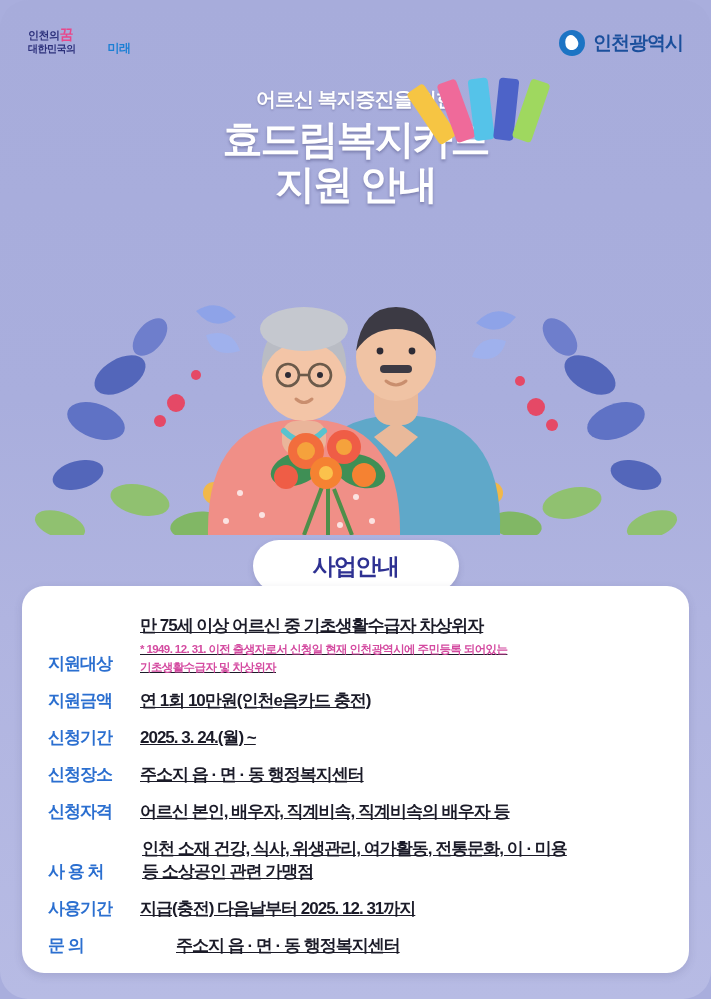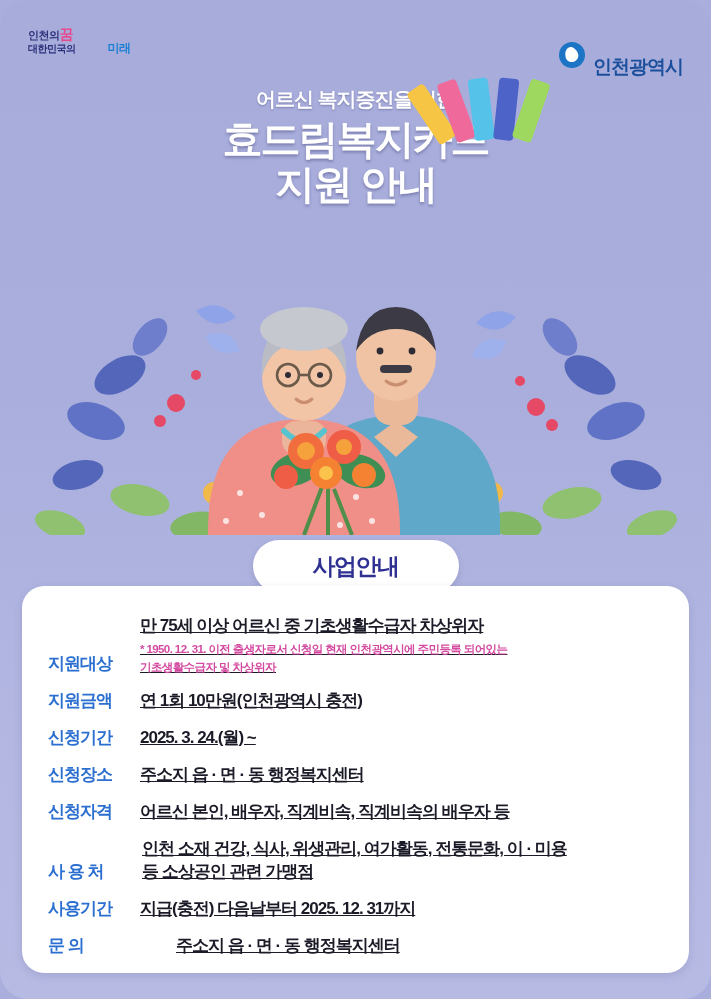--- a/index.html
+++ b/index.html
@@ -81,21 +81,20 @@
     height: 15px;
     border-radius: 50% 50% 50% 50% / 60% 60% 40% 40%;
     background: #ffffff;
     transform: rotate(-18deg);
   }
   .brand-right .name {
     font-size: 19px;
     color: #1b4f9c;
     font-weight: bold;
     letter-spacing: -1px;
-    margin-top: 24px;
   }
 
   
   .headline {
     position: absolute;
     top: 86px;
     left: 0;
     right: 0;
     text-align: center;
   }
@@ -359,29 +358,29 @@
     <span>사업안내</span>
   </div>
 
   <div class="panel">
 
     <div class="row">
       <div class="label">지원대상</div>
       <div class="value">
         <span>만 75세 이상 어르신 중 기초생활수급자 차상위자</span>
         <span class="sub">
-          <span class="line2">* 1950. 12. 31. 이전 출생자로서 신청일 현재 인천광역시에 주민등록 되어있는</span>
+          <span class="line2">* 1949. 12. 31. 이전 출생자로서 신청일 현재 인천광역시에 주민등록 되어있는</span>
           <span class="line2">기초생활수급자 및 차상위자</span>
         </span>
       </div>
     </div>
 
     <div class="row">
       <div class="label">지원금액</div>
-      <div class="value">연 1회 10만원(인천광역시 충전)</div>
+      <div class="value">연 1회 10만원(인천e음카드 충전)</div>
     </div>
 
     <div class="row">
       <div class="label">신청기간</div>
       <div class="value">2025. 3. 24.(월) ~</div>
     </div>
 
     <div class="row">
       <div class="label">신청장소</div>
       <div class="value">주소지 읍 · 면 · 동 행정복지센터</div>

